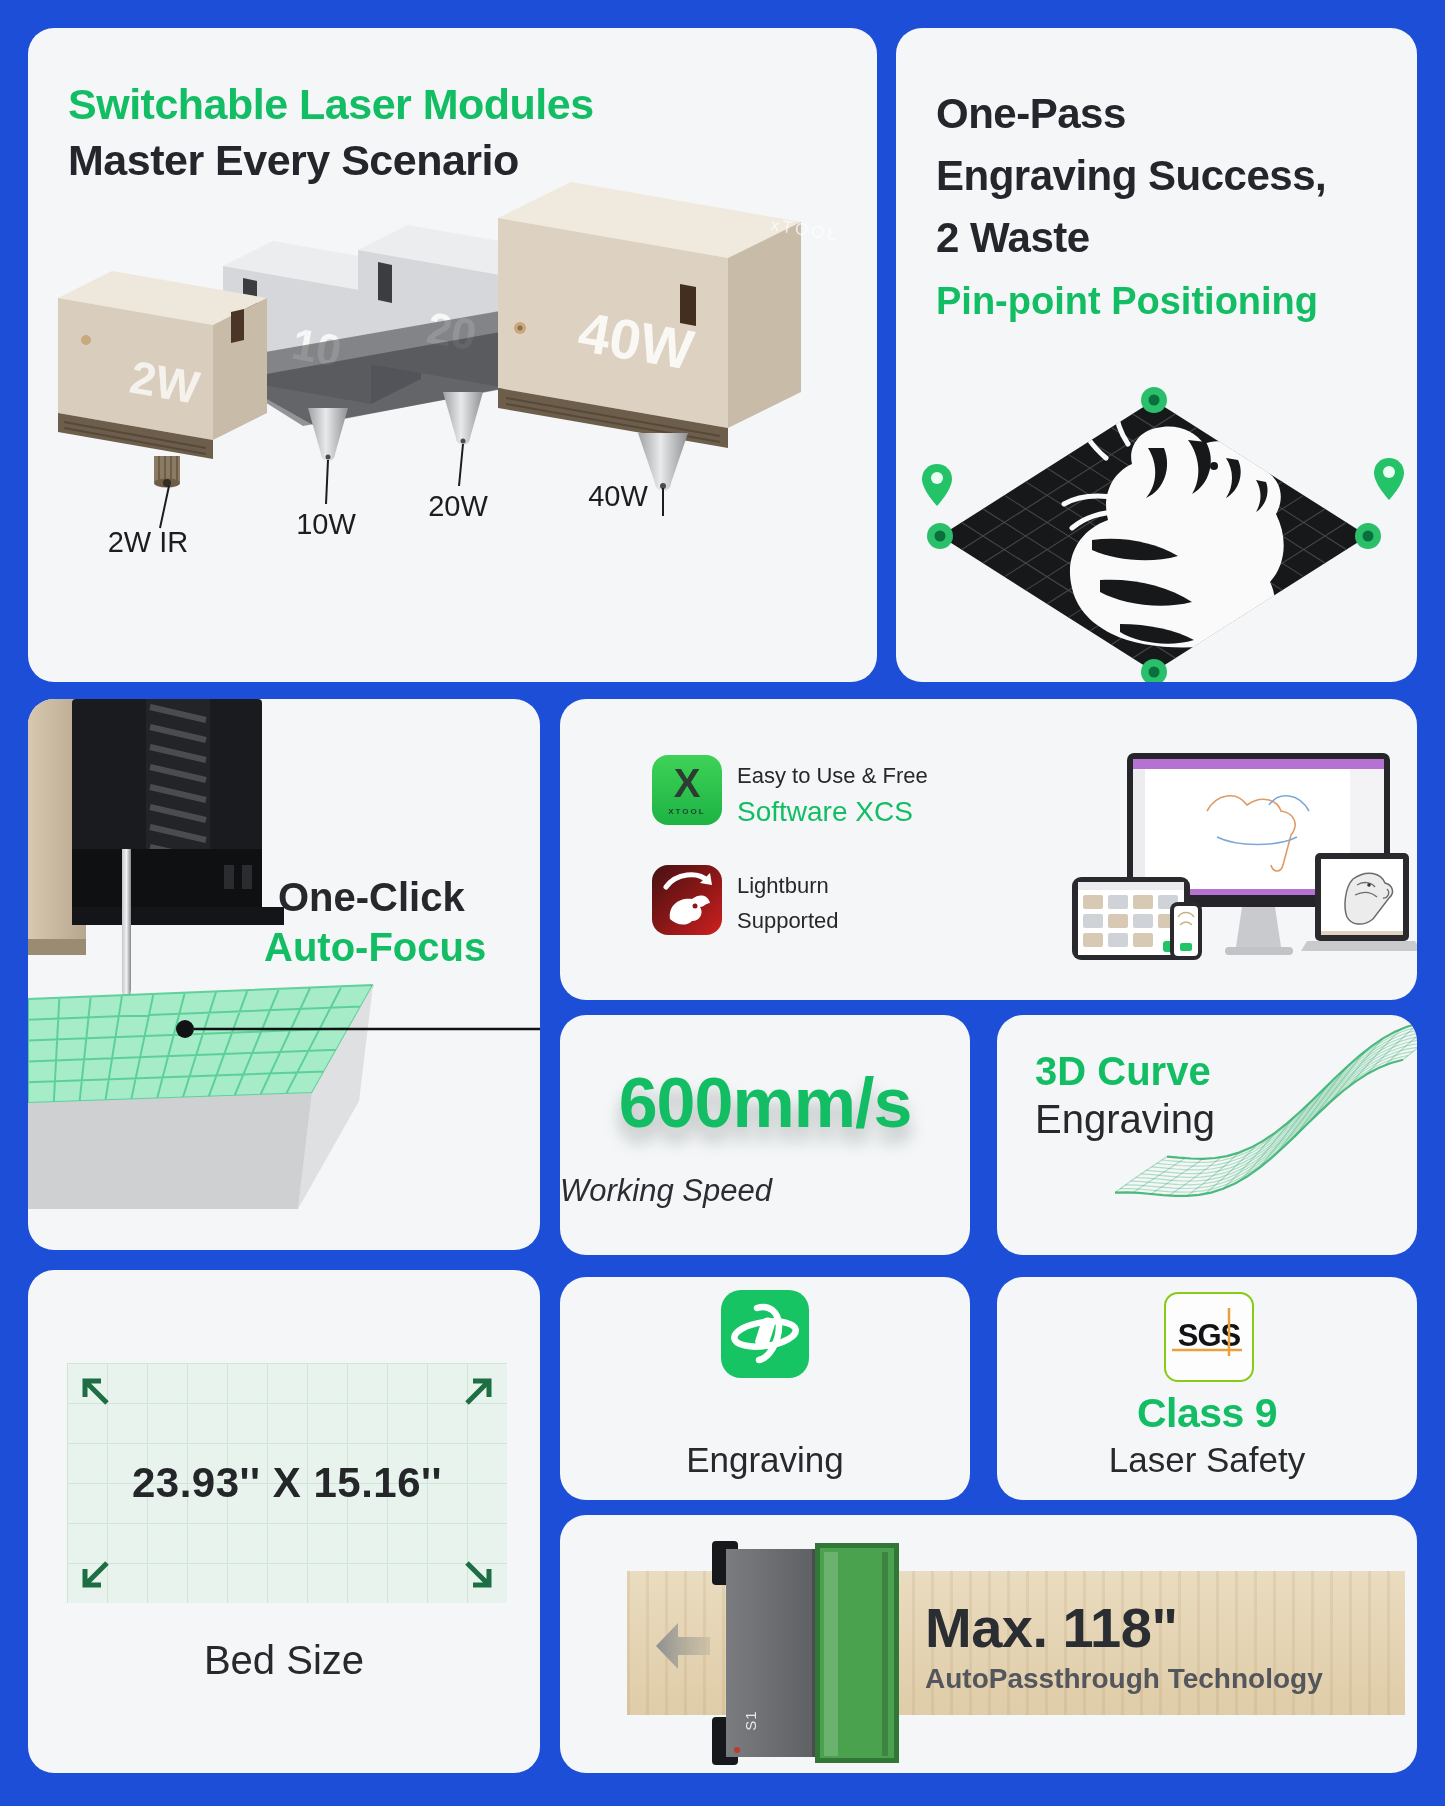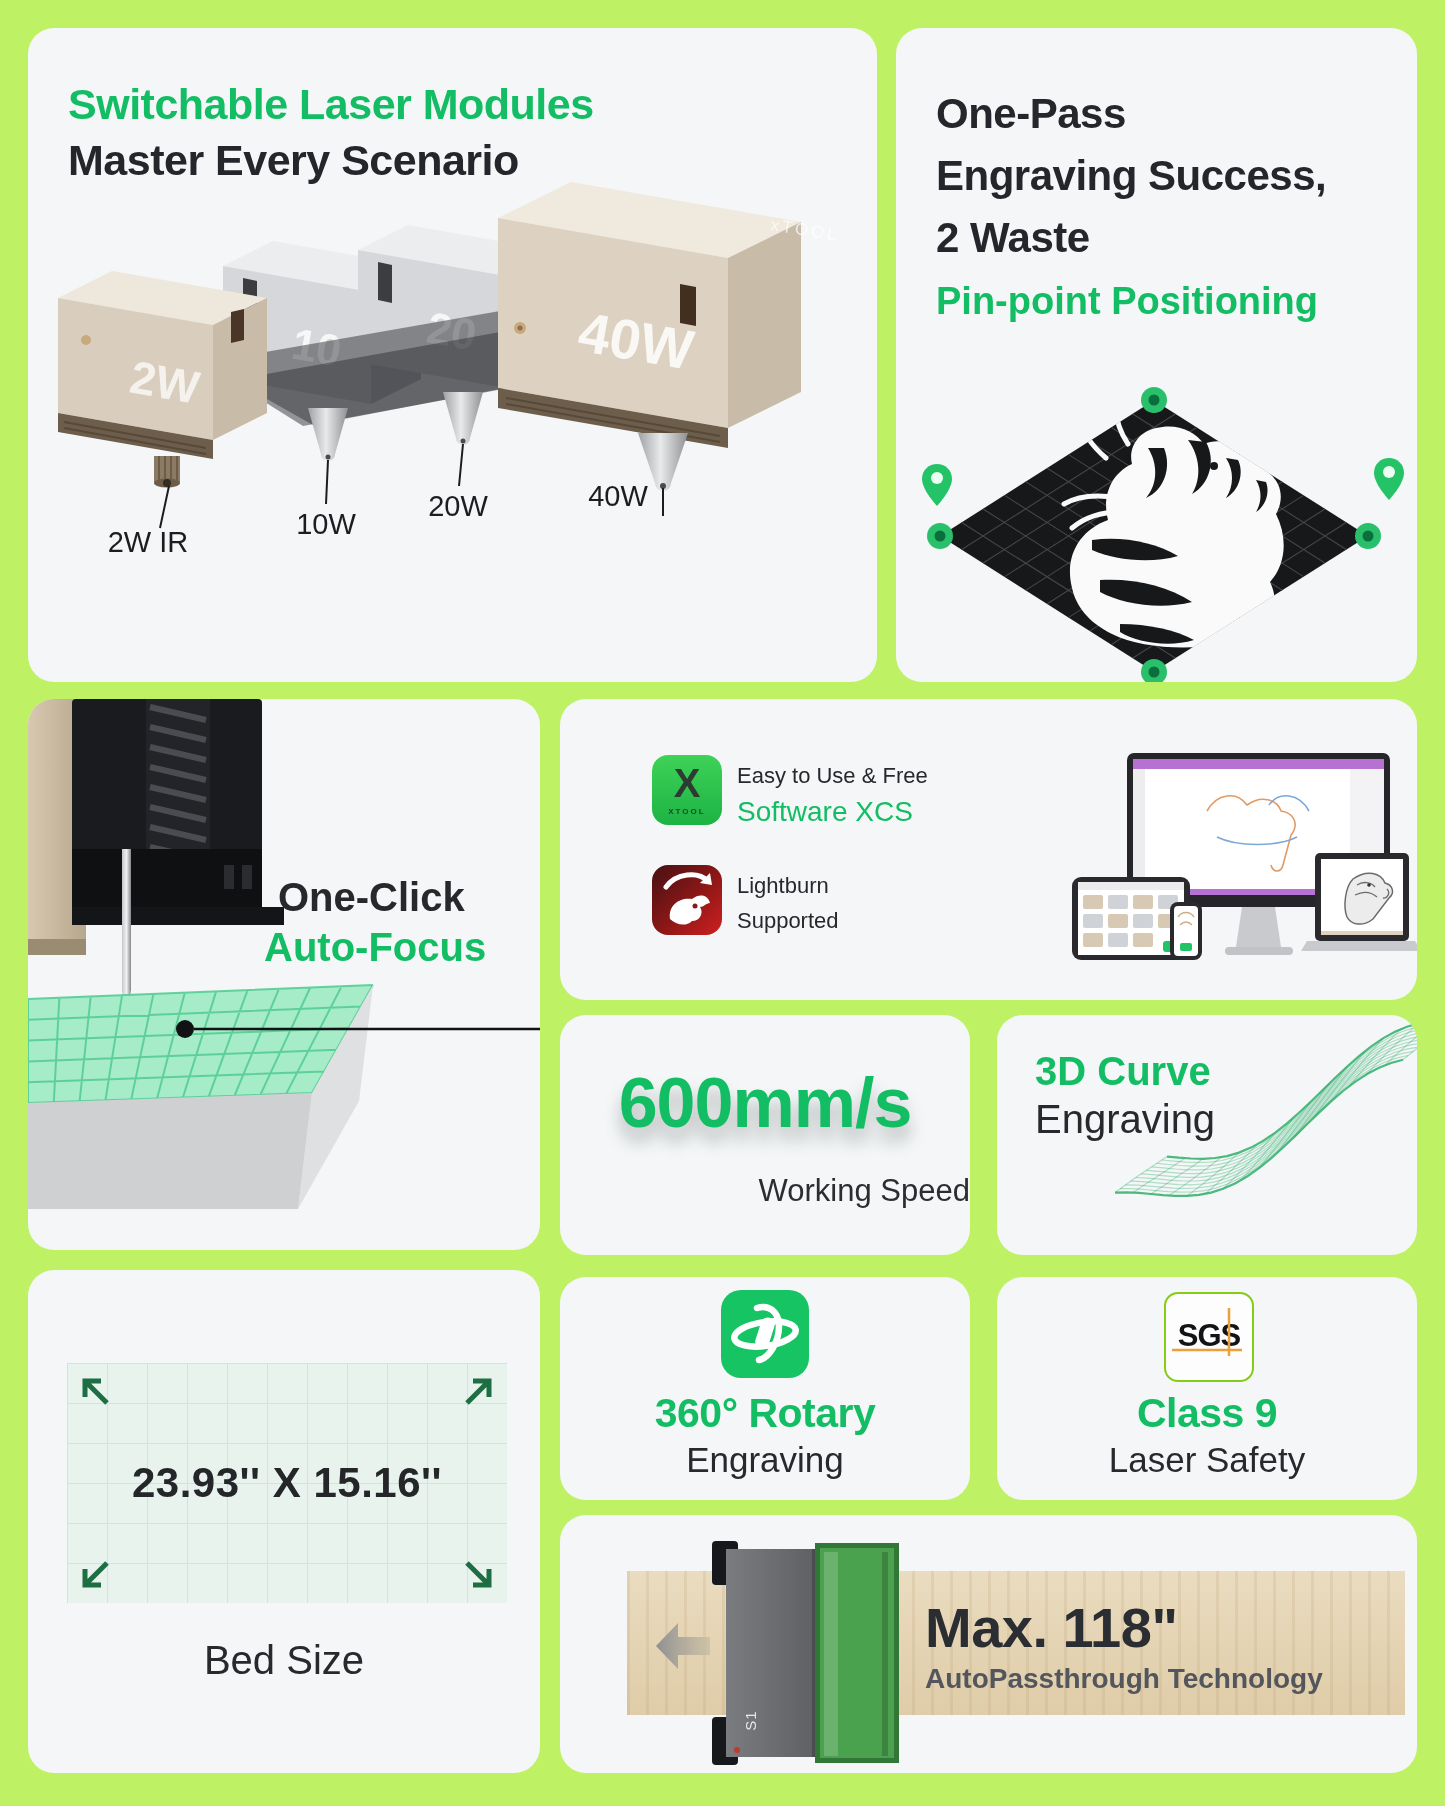--- a/index.html
+++ b/index.html
@@ -1,16 +1,16 @@
 <!DOCTYPE html>
 <html><head>
 <meta charset="utf-8">
 <style>
   html,body{margin:0;padding:0;background:#e7e9ec;}
-  .page{position:relative;width:1445px;height:1806px;background:#bef264;margin:0 auto;
+  .page{position:relative;width:1445px;height:1806px;background:#1d4ed8;margin:0 auto;
         font-family:"Liberation Sans",sans-serif;overflow:hidden;}
   .card{position:absolute;background:#f4f6f8;border-radius:26px;overflow:hidden;}
   .abs{position:absolute;}
   .h-accent{color:#13bd63;font-weight:800;}
   .h-dark{color:#24262b;font-weight:700;}
   .big-h{font-size:43px;letter-spacing:-0.5px;line-height:56px;}
   .mid-h{font-size:42px;letter-spacing:-0.5px;line-height:62px;}
   svg{display:block;}
   
   .mod-label{font-size:29px;fill:#1b1d20;}
@@ -299,21 +299,21 @@
       <path d="M296,160 C310,150 324,154 328,164 C336,166 338,174 332,179 L316,200 C306,208 294,206 290,198 C286,188 288,168 296,160 Z" fill="#ececec" stroke="#6b6b6b" stroke-width="1.5"></path>
       <path d="M300,166 C306,162 314,163 318,168 M298,176 C306,172 314,173 320,178 M330,170 C334,174 330,180 326,179" stroke="#6b6b6b" stroke-width="1.3" fill="none"></path>
       <circle cx="312" cy="166" r="1.8" fill="#333"></circle>
       <rect x="264" y="212" width="82" height="4" fill="#e0d2be"></rect>
       <polygon points="250,222 358,222 364,232 244,232" fill="#c9cacd"></polygon>
     </svg>
   </div>
 
   <div class="card" style="left:560px;top:1015px;width:410px;height:240px;">
     <div class="abs speed-value" style="left:0;top:48px;width:100%;text-align:center;">600mm/s</div>
-    <div class="abs speed-label" style="left:0;top:158px;width:100%;text-align:right;">Working Speed</div>
+    <div class="abs speed-label" style="left:0;top:158px;width:100%;text-align:left;font-style:italic;">Working Speed</div>
   </div>
 
   <div class="card" style="left:997px;top:1015px;width:420px;height:240px;">
     <svg class="abs" style="left:0;top:0;" width="420" height="240" viewBox="0 0 420 240">
       <g id="meshG" fill="none">
           <path d="M118.0,177.6L130.0,177.4L142.0,177.9L154.0,179.0L166.0,180.1L178.0,180.8L190.0,180.9L202.0,179.9L214.0,177.6L226.0,173.8L238.0,168.4L250.0,161.5L262.0,153.0L274.0,143.3L286.0,132.5L298.0,121.1L310.0,109.3L322.0,97.6L334.0,86.4L346.0,76.0L358.0,66.8L370.0,59.0L382.0,52.7L394.0,48.0L406.0,44.8" stroke="#2fae68" stroke-width="2.2" fill="none" opacity="0.85"></path>
           <path d="M123.2,173.7L135.2,173.7L147.2,174.5L159.2,175.6L171.2,176.6L183.2,177.2L195.2,177.0L207.2,175.7L219.2,173.0L231.2,168.8L243.2,162.9L255.2,155.6L267.2,146.7L279.2,136.7L291.2,125.7L303.2,114.1L315.2,102.3L327.2,90.7L339.2,79.7L351.2,69.6L363.2,60.8L375.2,53.3L387.2,47.5L399.2,43.2L411.2,40.5" stroke="#2fae68" stroke-width="1.2" fill="none" opacity="0.35"></path>
           <path d="M128.4,169.9L140.4,170.2L152.4,171.1L164.4,172.2L176.4,173.1L188.4,173.5L200.4,173.0L212.4,171.4L224.4,168.3L236.4,163.6L248.4,157.3L260.4,149.5L272.4,140.3L284.4,130.0L296.4,118.8L308.4,107.1L320.4,95.3L332.4,83.9L344.4,73.1L356.4,63.3L368.4,54.8L380.4,47.8L392.4,42.4L404.4,38.6L416.4,36.3" stroke="#2fae68" stroke-width="1.2" fill="none" opacity="0.35"></path>
           <path d="M133.6,166.2L145.6,166.7L157.6,167.6L169.6,168.7L181.6,169.6L193.6,169.8L205.6,169.0L217.6,166.9L229.6,163.4L241.6,158.3L253.6,151.6L265.6,143.4L277.6,133.8L289.6,123.2L301.6,111.9L313.6,100.1L325.6,88.4L337.6,77.1L349.6,66.5L361.6,57.1L373.6,49.0L385.6,42.5L397.6,37.5L409.6,34.1L421.6,32.2" stroke="#2fae68" stroke-width="1.2" fill="none" opacity="0.35"></path>
           <path d="M138.8,162.5L150.8,163.2L162.8,164.2L174.8,165.3L186.8,166.0L198.8,166.0L210.8,164.8L222.8,162.4L234.8,158.4L246.8,152.9L258.8,145.7L270.8,137.1L282.8,127.3L294.8,116.4L306.8,104.9L318.8,93.1L330.8,81.5L342.8,70.3L354.8,60.1L366.8,51.0L378.8,43.3L390.8,37.2L402.8,32.7L414.8,29.7L426.8,28.1" stroke="#2fae68" stroke-width="1.2" fill="none" opacity="0.35"></path>
@@ -362,21 +362,20 @@
   </div>
 
   <div class="card" style="left:560px;top:1277px;width:410px;height:223px;">
     <div class="abs" style="left:161px;top:13px;width:88px;height:88px;border-radius:20px;background:#17c464;">
       <svg width="88" height="88" viewBox="0 0 88 88">
         <ellipse cx="44" cy="44" rx="31" ry="12" stroke="#ffffff" stroke-width="6.5" fill="none" transform="rotate(-8 44 44)"></ellipse>
         <path d="M36,18 C48,14 58,22 58,36 C58,52 48,68 38,70" stroke="#ffffff" stroke-width="6.5" fill="none" stroke-linecap="round"></path>
         <rect x="37" y="27" width="14" height="32" rx="7" fill="#ffffff" transform="rotate(18 44 43)"></rect>
       </svg>
     </div>
-    <div class="abs small-card-title-accent" style="left:0;top:113px;width:100%;text-align:center;">360° Rotary</div>
     <div class="abs small-card-title-dark" style="left:0;top:163px;width:100%;text-align:center;">Engraving</div>
   </div>
 
   <div class="card" style="left:997px;top:1277px;width:420px;height:223px;">
     <div class="sgs-badge">
       <div class="sgs-text">SGS</div>
       <svg class="abs" style="left:0;top:0;" width="82" height="82" viewBox="0 0 82 82">
         <line x1="6" y1="56" x2="76" y2="56" stroke="#e9a13b" stroke-width="2.5"></line>
         <line x1="63" y1="14" x2="63" y2="62" stroke="#e9a13b" stroke-width="2.5"></line>
       </svg>

